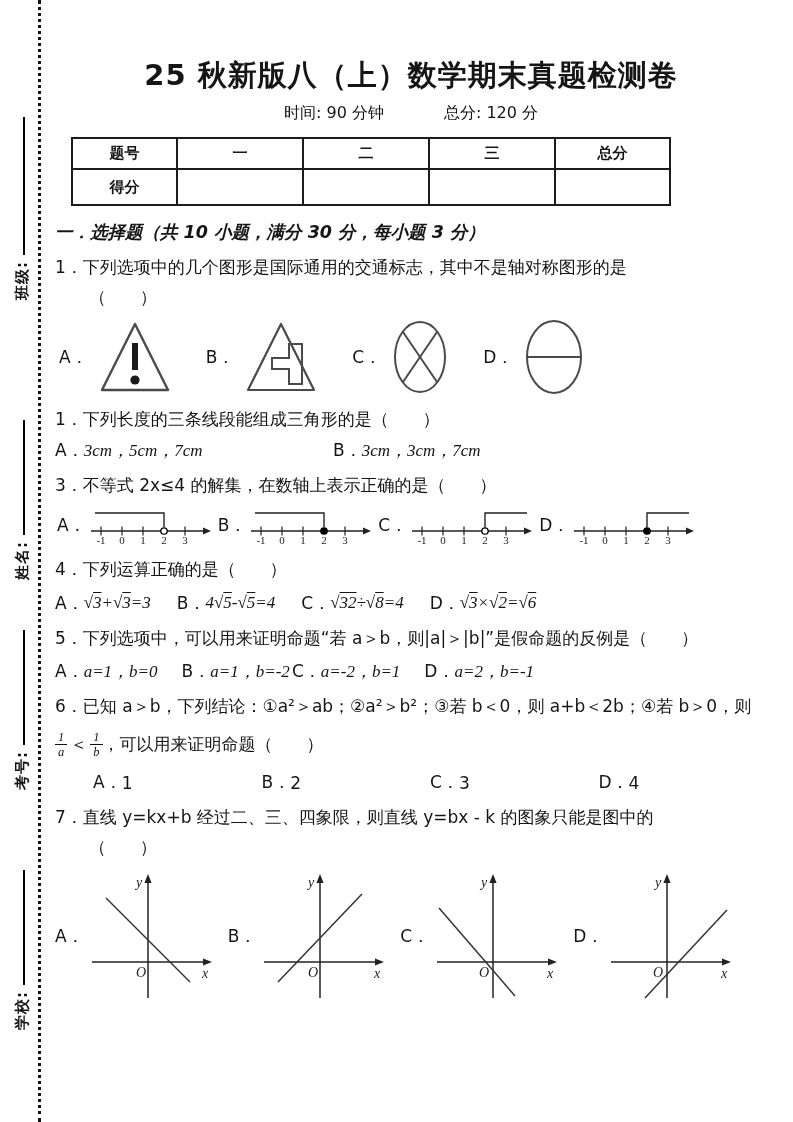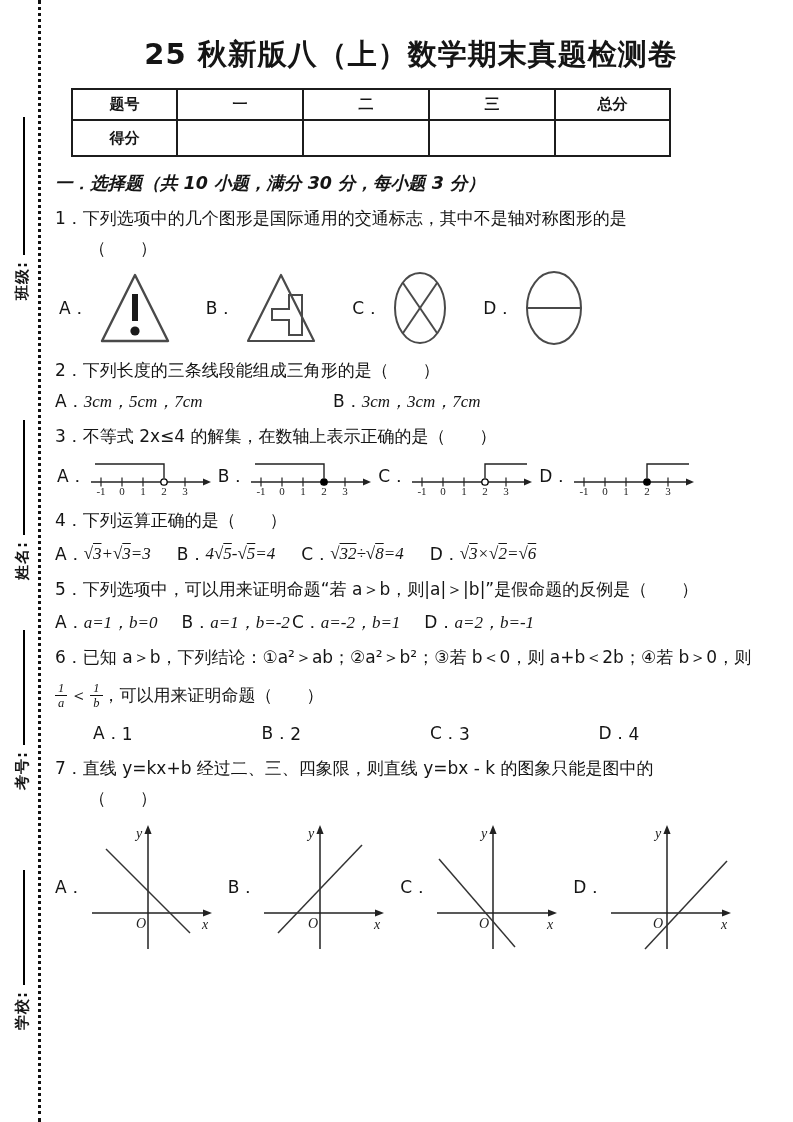--- a/index.html
+++ b/index.html
@@ -13,21 +13,21 @@
 
   
   .mlabel{position:absolute;left:-83px;width:210px;height:26px;
           transform:rotate(-90deg);display:flex;align-items:center;
           font-size:15px;font-weight:600;letter-spacing:1px;white-space:nowrap;}
   .mline{display:inline-block;width:115px;height:0;border-bottom:2px solid #000;
          margin-left:6px;transform:translateY(2px);}
 
   .content{position:absolute;left:55px;top:0;width:712px;}
 
-  .title{margin-top:35px;text-align:center;font-size:29px;font-weight:bold;letter-spacing:1px;}
+  .title{margin-top:56px;text-align:center;font-size:29px;font-weight:bold;letter-spacing:1px;}
   .subtitle{margin-top:7px;display:flex;justify-content:center;gap:60px;font-size:16px;}
 
   table.score-table{border-collapse:collapse;margin:13px 0 0 16px;}
   table.score-table td{border:2px solid #1c1c1c;text-align:center;vertical-align:middle;
         font-size:15px;font-weight:bold;padding:0;}
   .c0{width:103px;} .c1{width:124px;} .c2{width:124px;} .c3{width:124px;} .c4{width:113px;}
   tr.r0 td{height:29px;} tr.r1 td{height:34px;}
 
   .sec-heading{margin-top:14px;font-size:17.5px;font-weight:bold;font-style:italic;}
 
@@ -93,20 +93,24 @@
       <span class="mline"></span>
   </div>
   <div class="mlabel" style="top:912px">
     <span>学校:</span>
       <span class="mline"></span>
   </div>
 
   <div class="content">
 
     <div class="title">25 秋新版八（上）数学期末真题检测卷</div>
+    <div class="subtitle">
+      <span>时间: 90 分钟</span>
+      <span>总分: 120 分</span>
+    </div>
 
     <table class="score-table">
       <tbody>
           <tr class="r0">
         <td class="c0">题号</td>
         <td class="c1">一</td>
         <td class="c2">二</td>
         <td class="c3">三</td>
         <td class="c4">总分</td>
       </tr>
@@ -150,21 +154,21 @@
       </div>
       <div class="optgrp">
         <span class="opt-label">D．</span>
         <svg width="62" height="78" viewBox="0 0 62 78">
           <ellipse cx="31" cy="39" rx="27" ry="36" class="sigstroke" stroke-width="2"></ellipse>
           <line x1="4" y1="39" x2="58" y2="39" class="sigstroke" stroke-width="2"></line>
         </svg>
       </div>
     </div>
 
-    <div class="qtext">2．下列长度的三条线段能组成三角形的是（　　）</div>
+    <div class="qtext">1．下列长度的三条线段能组成三角形的是（　　）</div>
     <div class="q2grid">
       <div class="row">
         <div class="cell"><span class="opt-label">A．</span><span class="opt-val">3cm，5cm，7cm</span></div>
         <div class="cell"><span class="opt-label">B．</span><span class="opt-val">3cm，3cm，7cm</span></div>
       </div>
     </div>
 
     <div class="qtext">3．不等式 2x≤4 的解集，在数轴上表示正确的是（　　）</div>
     <div class="optrow q3row">
       <div class="optgrp">

